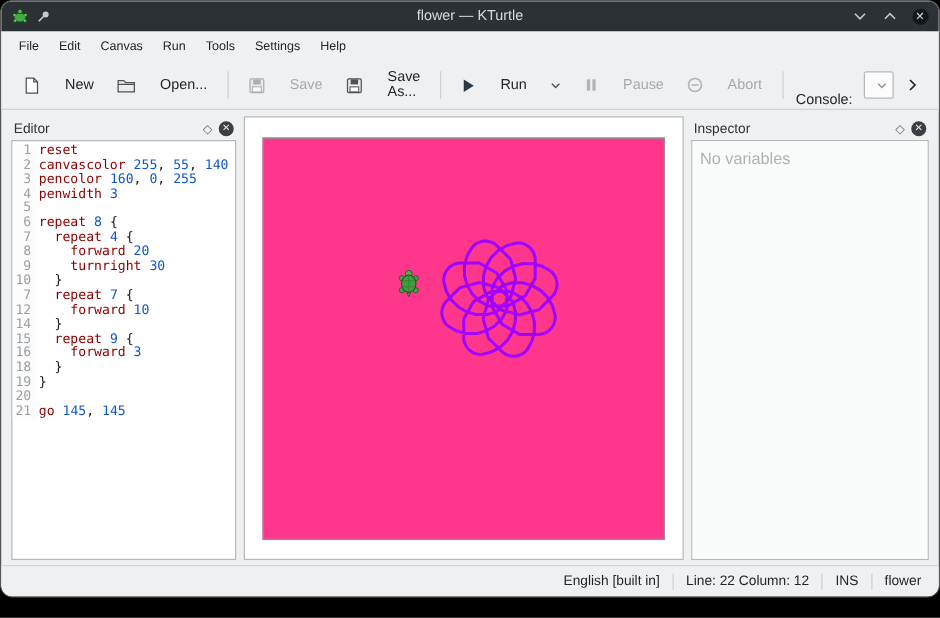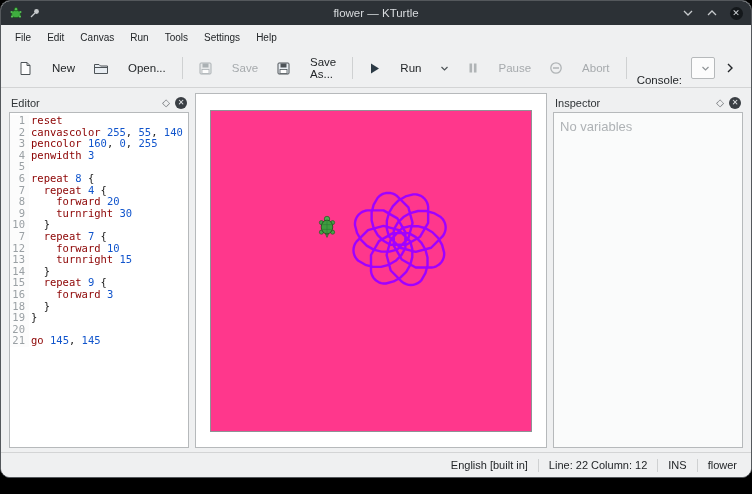--- a/index.html
+++ b/index.html
@@ -271,24 +271,20 @@
           </div>
           <div class="line">
             <span class="ln">7</span>
             <span class="code"><span class="pl">  </span><span class="kw">repeat</span><span class="pl"> </span><span class="num">7</span><span class="pl"> {</span></span>
           </div>
           <div class="line">
             <span class="ln">12</span>
             <span class="code"><span class="pl">    </span><span class="kw">forward</span><span class="pl"> </span><span class="num">10</span></span>
           </div>
           <div class="line">
-            <span class="ln">13</span>
-            <span class="code"><span class="pl">    </span><span class="kw">turnright</span><span class="pl"> </span><span class="num">15</span></span>
-          </div>
-          <div class="line">
             <span class="ln">14</span>
             <span class="code"><span class="pl">  }</span></span>
           </div>
           <div class="line">
             <span class="ln">15</span>
             <span class="code"><span class="pl">  </span><span class="kw">repeat</span><span class="pl"> </span><span class="num">9</span><span class="pl"> {</span></span>
           </div>
           <div class="line">
             <span class="ln">16</span>
             <span class="code"><span class="pl">    </span><span class="kw">forward</span><span class="pl"> </span><span class="num">3</span></span>

